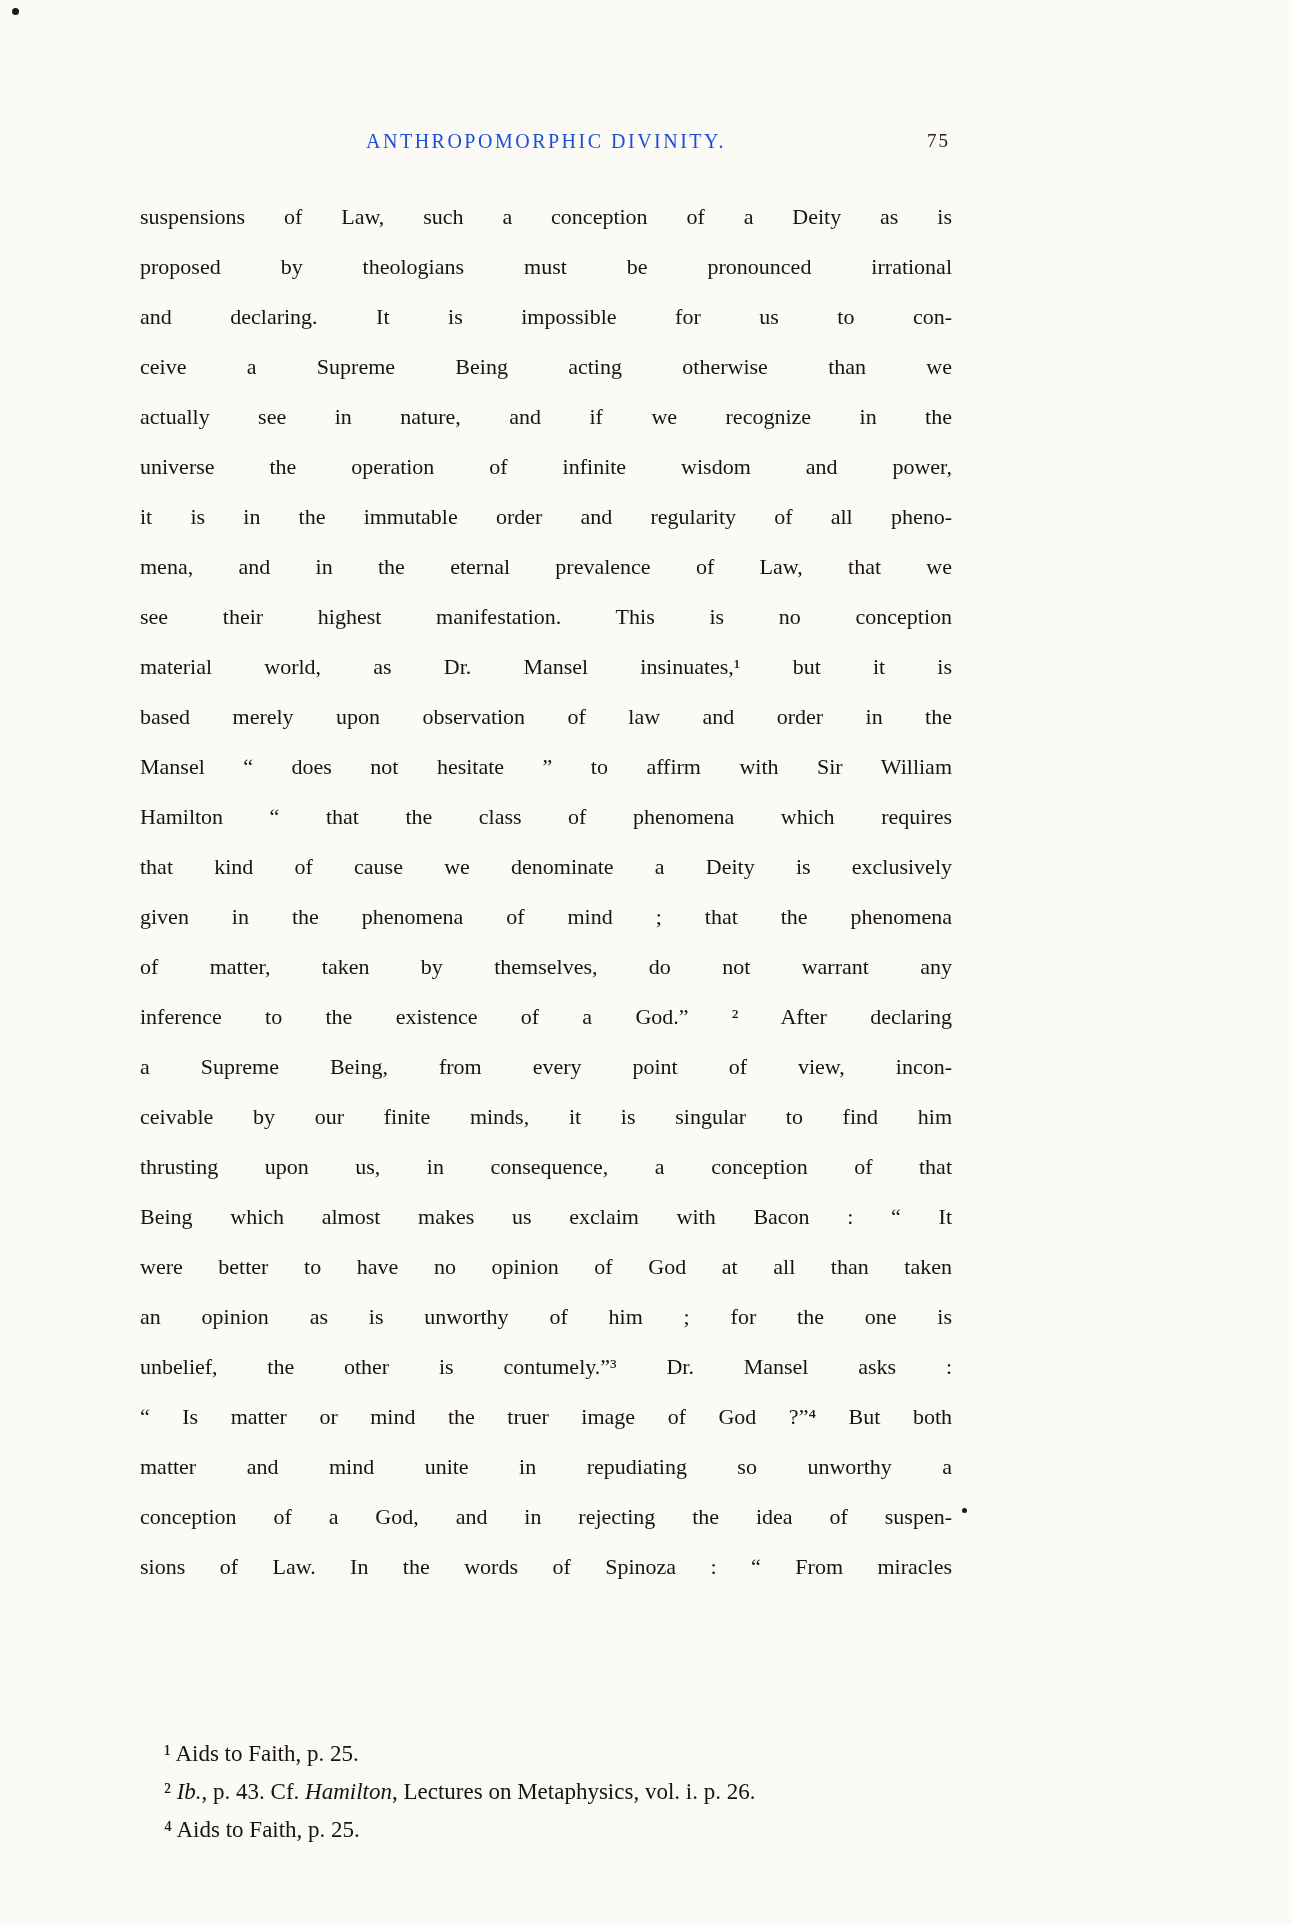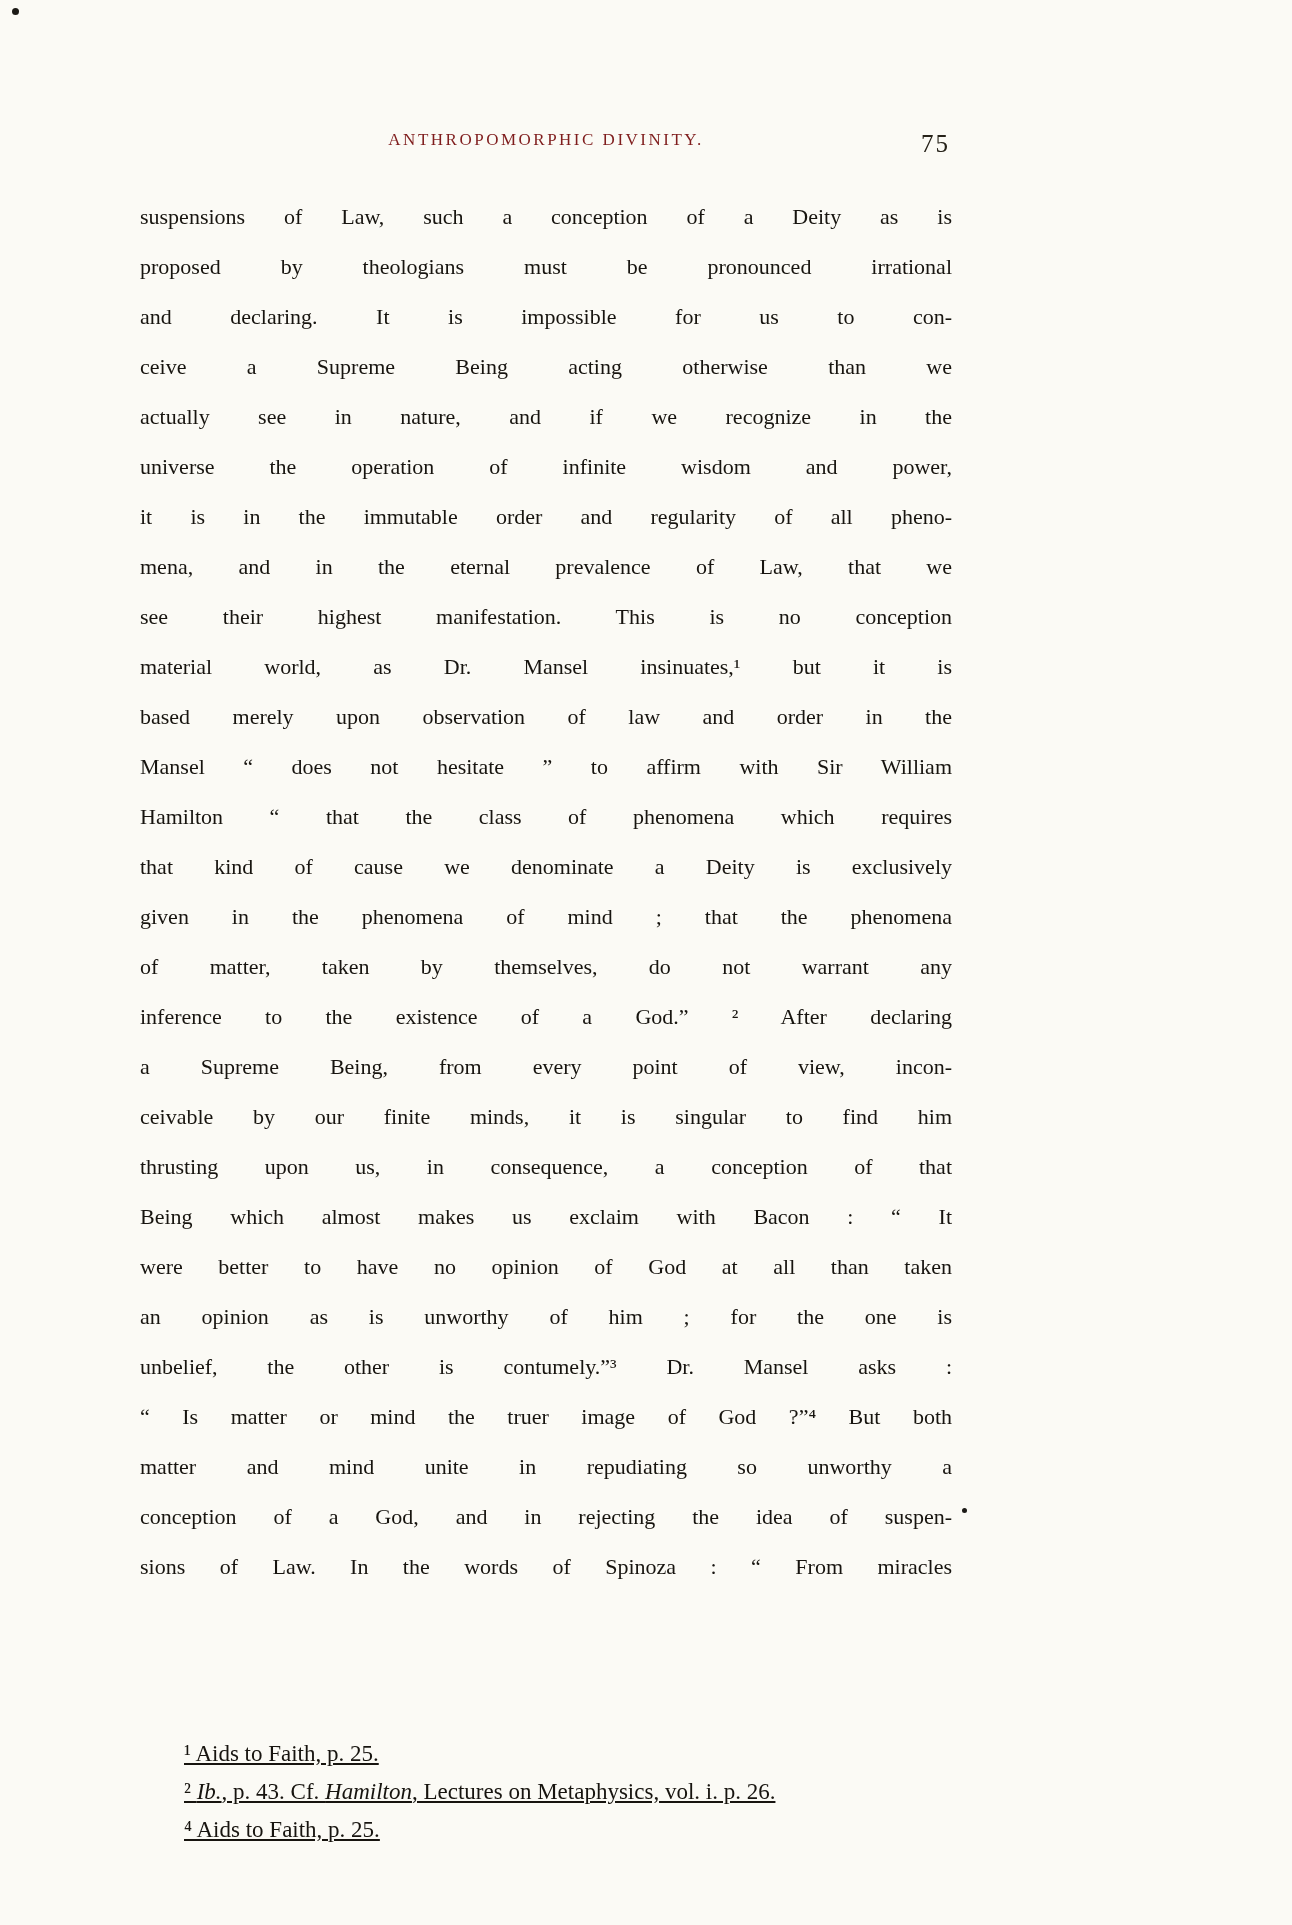--- a/index.html
+++ b/index.html
@@ -17,29 +17,29 @@
   .header {
     position: absolute;
     top: 130px;
     left: 140px;
     width: 812px;
     height: 36px;
   }
   .running-title {
     display: block;
     text-align: center;
-    font-size: 17px;
+    font-size: 20px;
     letter-spacing: 2.5px;
-    color: #7f1d1d;
+    color: #1d4ed8;
   }
   .page-number {
     position: absolute;
     right: 2px;
     top: 0;
-    font-size: 25px;
+    font-size: 19px;
     letter-spacing: 2px;
     color: #262219;
   }
 
   .body-text {
     position: absolute;
     top: 192px;
     left: 140px;
     width: 812px;
   }
@@ -47,23 +47,22 @@
     font-size: 22px;
     line-height: 50px;
     text-align: justify;
     text-align-last: justify;
     white-space: normal;
   }
 
   .footnotes {
     position: absolute;
     top: 1735px;
-    left: 144px;
+    left: 124px;
     width: 812px;
-    text-decoration: underline;
   }
   .footnote {
     font-size: 23px;
     line-height: 38px;
     padding-left: 40px;
     text-align: left;
   }
   .italic { font-style: italic; }
 
   .speck {

